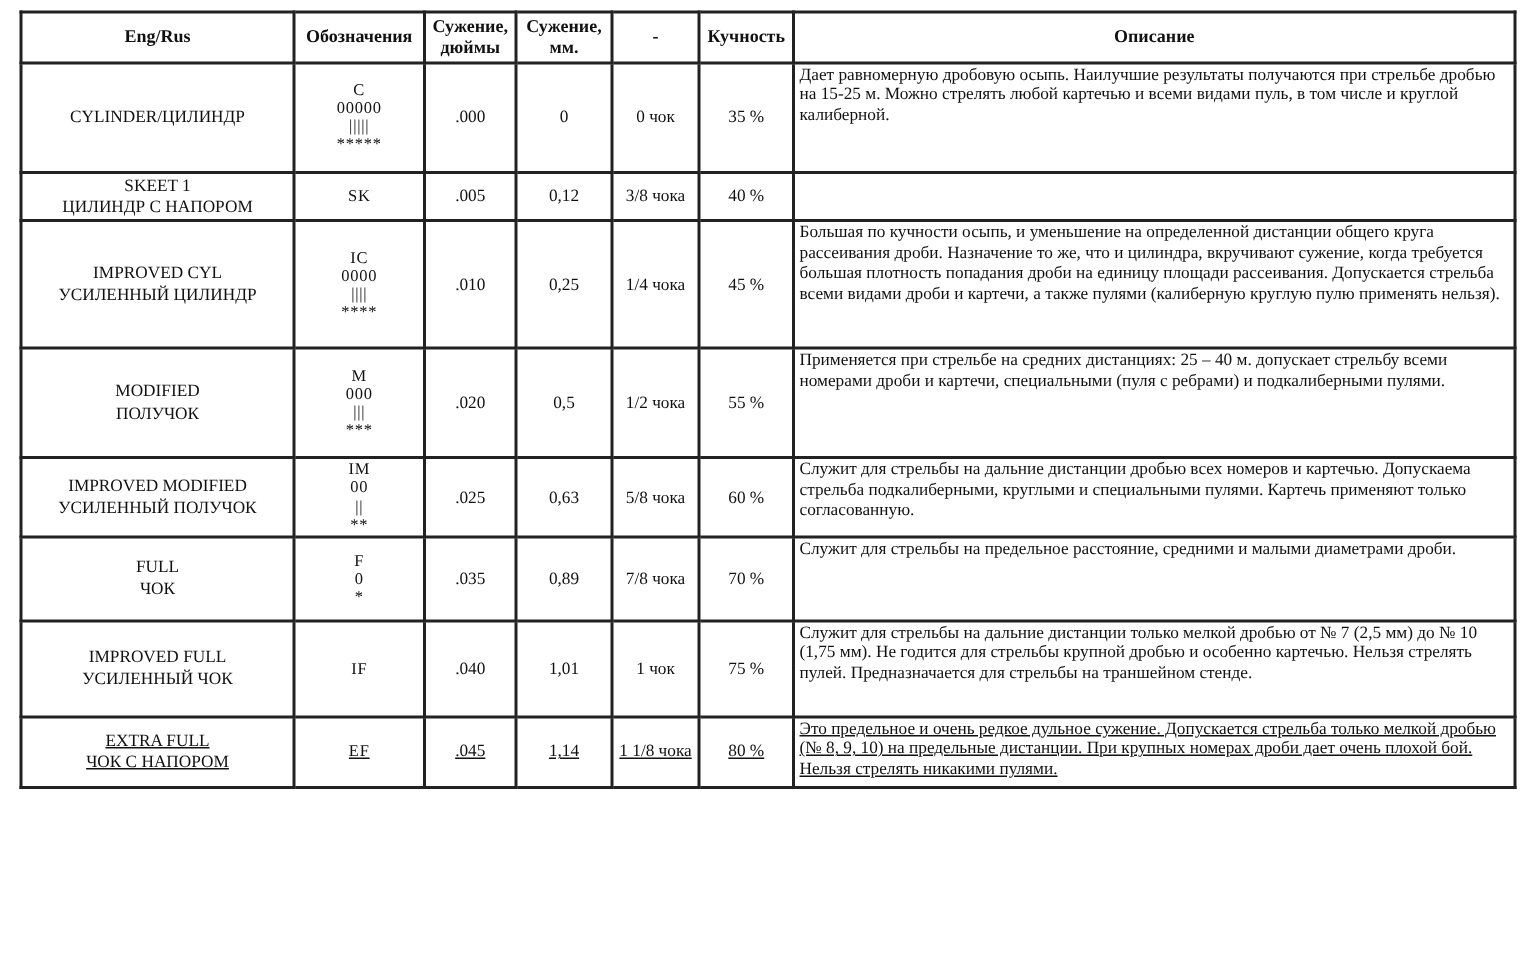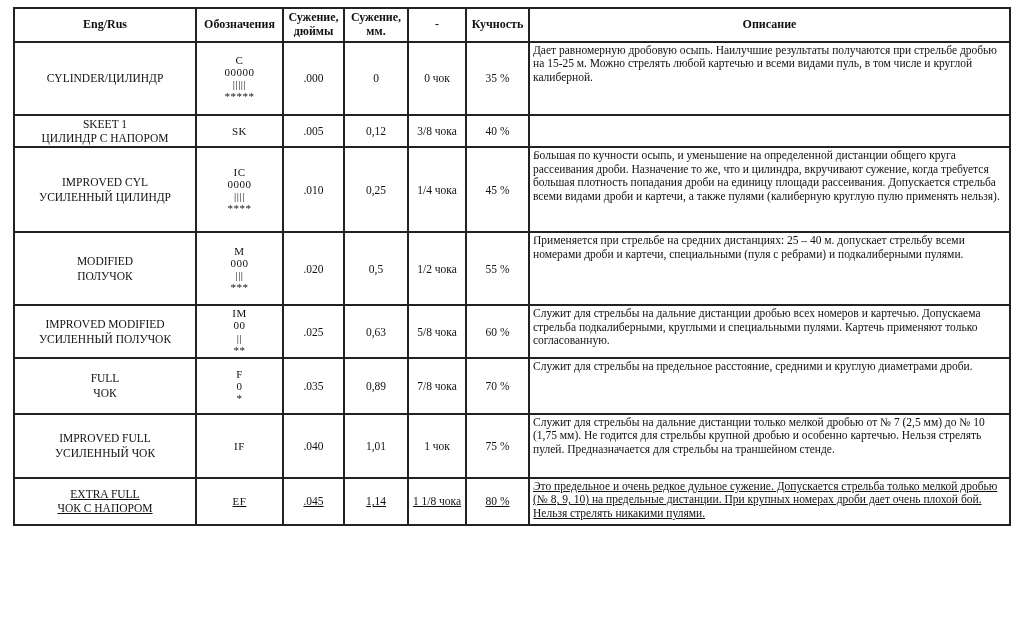--- a/index.html
+++ b/index.html
@@ -59,21 +59,20 @@
     text-align: center;
     vertical-align: middle;
     padding: 1px 1px;
   }
   td.c-desc {
     font-size: 11.5px;
     text-align: left;
     vertical-align: top;
     line-height: 1.17;
     padding: 1px 4px 1px 3px;
-    border-radius: 13px;
   }
   
   tr.hrow  { height: 30px; }
   tr.r0 { height: 73px; }
   tr.r1 { height: 30px; }
   tr.r2 { height: 85px; }
   tr.r3 { height: 56px; }
   tr.r4 { height: 73px; }
   tr.r5 { height: 51px; }
   tr.r6 { height: 47px; }
@@ -173,21 +172,21 @@
       <tr class="r7">
         <td class="c-name">FULL
 ЧОК</td>
         <td class="c-desig">F
 0
 *</td>
         <td class="c-num">.035</td>
         <td class="c-num">0,89</td>
         <td class="c-num">7/8 чока</td>
         <td class="c-num">70 %</td>
-        <td class="c-desc">Служит для стрельбы на предельное расстояние, средними и круглую диаметрами дроби.</td>
+        <td class="c-desc">Служит для стрельбы на предельное расстояние, средними и малыми диаметрами дроби.</td>
       </tr>
       <tr class="r8">
         <td class="c-name">IMPROVED FULL
 УСИЛЕННЫЙ ЧОК</td>
         <td class="c-desig">IF</td>
         <td class="c-num">.040</td>
         <td class="c-num">1,01</td>
         <td class="c-num">1 чок</td>
         <td class="c-num">75 %</td>
         <td class="c-desc">Служит для стрельбы на дальние дистанции только мелкой дробью от № 7 (2,5 мм) до № 10 (1,75 мм). Не годится для стрельбы крупной дробью и особенно картечью. Нельзя стрелять пулей. Предназначается для стрельбы на траншейном стенде.</td>

